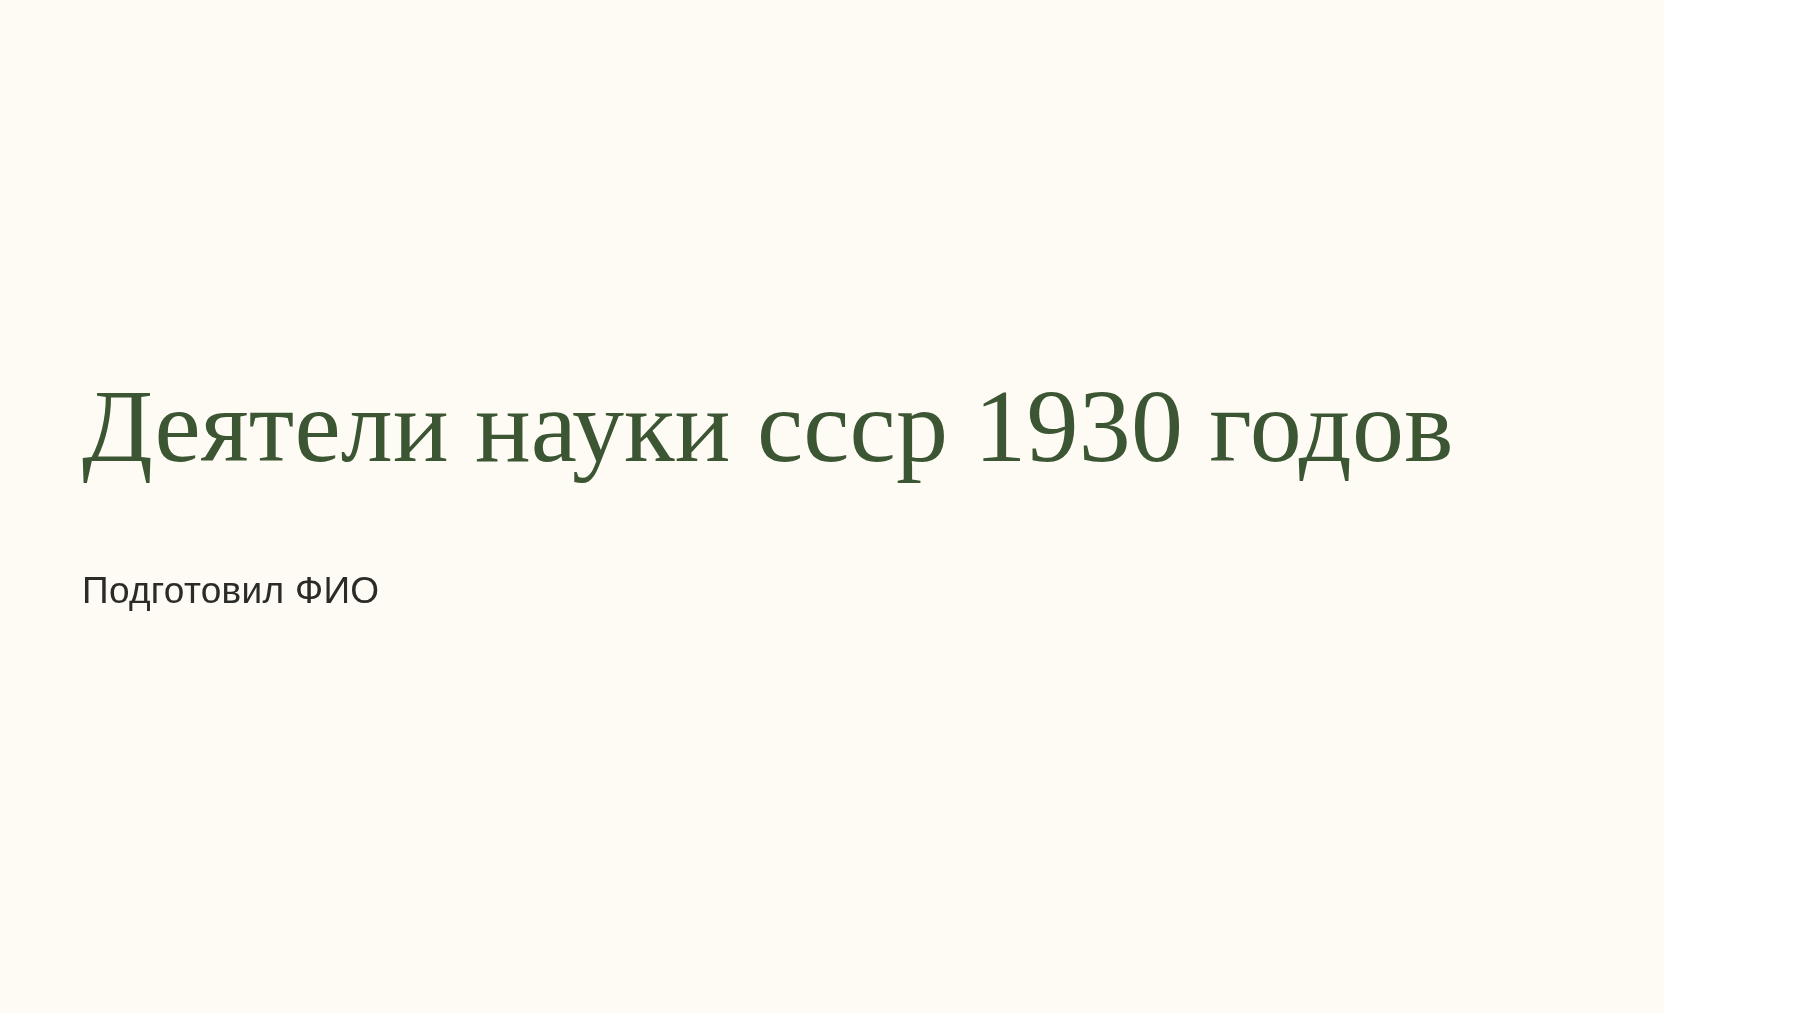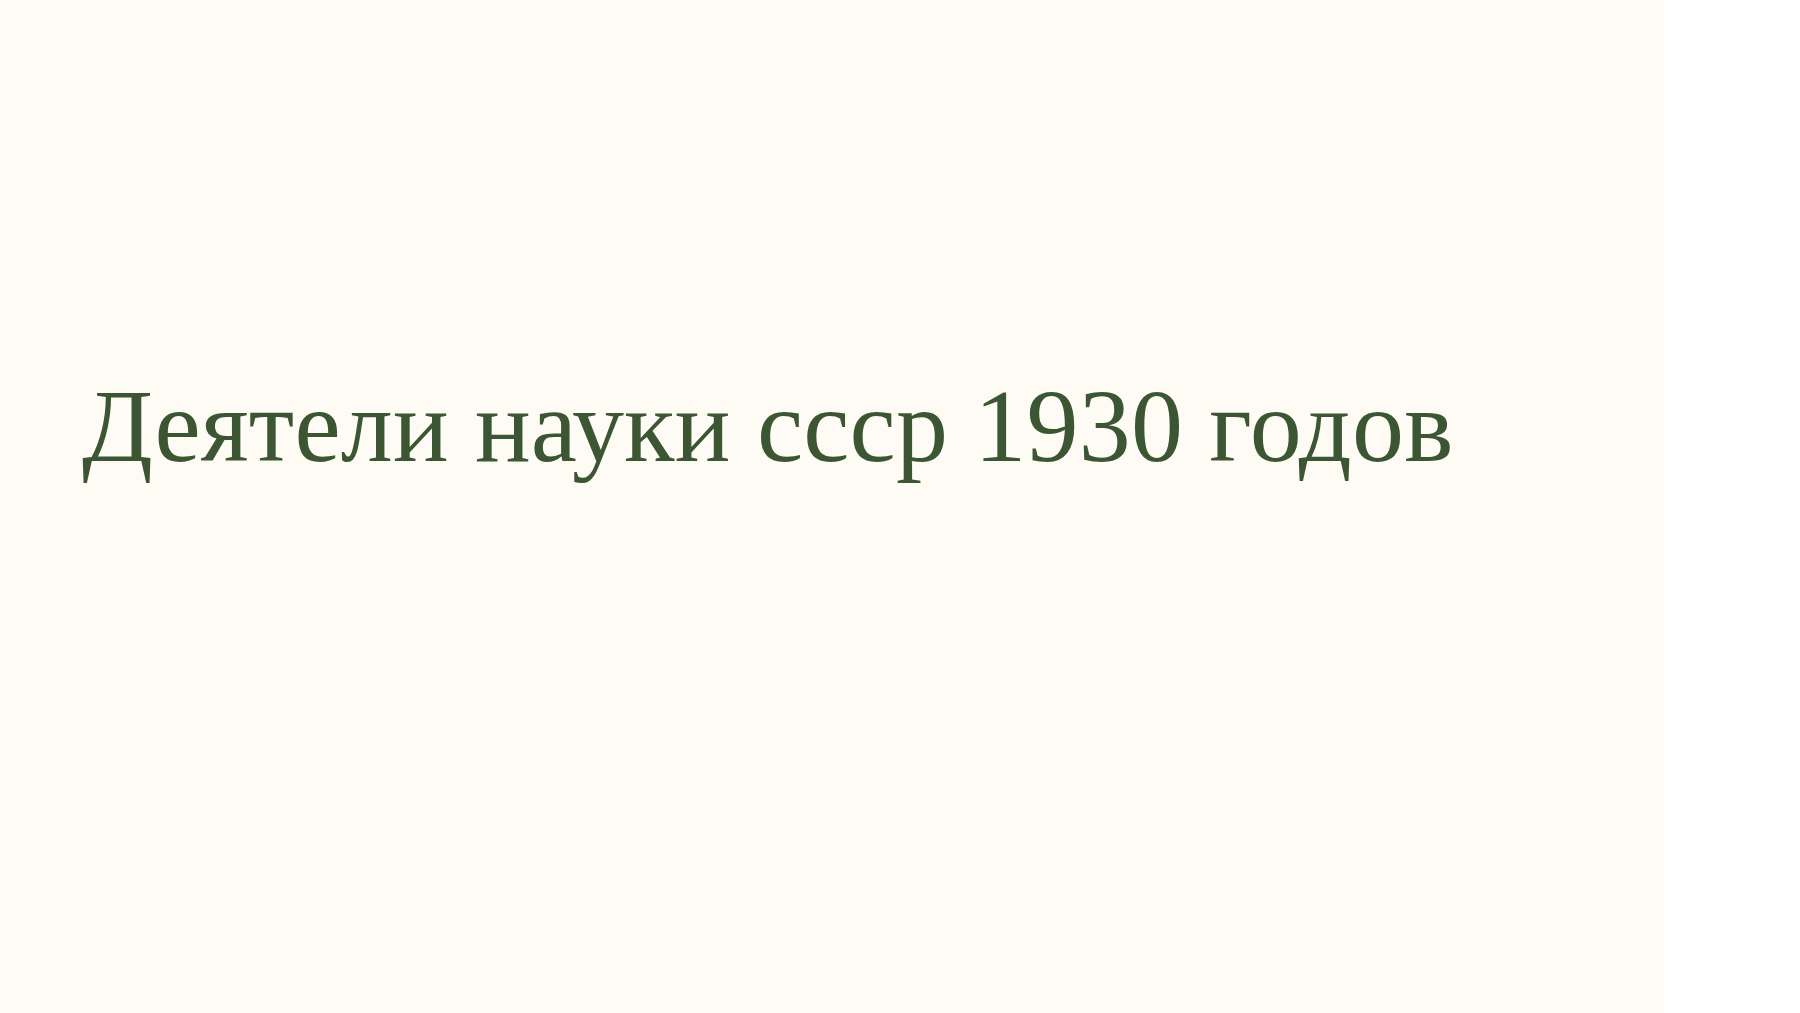--- a/index.html
+++ b/index.html
@@ -62,15 +62,16 @@
   }
 </style>
 </head>
 <body>
 
 <div class="slide">
   <div class="slide-body">
 
     <h1 class="slide-title">Деятели науки ссср 1930 годов</h1>
 
+    <p class="slide-subtitle">Подготовил ФИО</p>
 
   </div>
 </div>
 
 </body></html>

